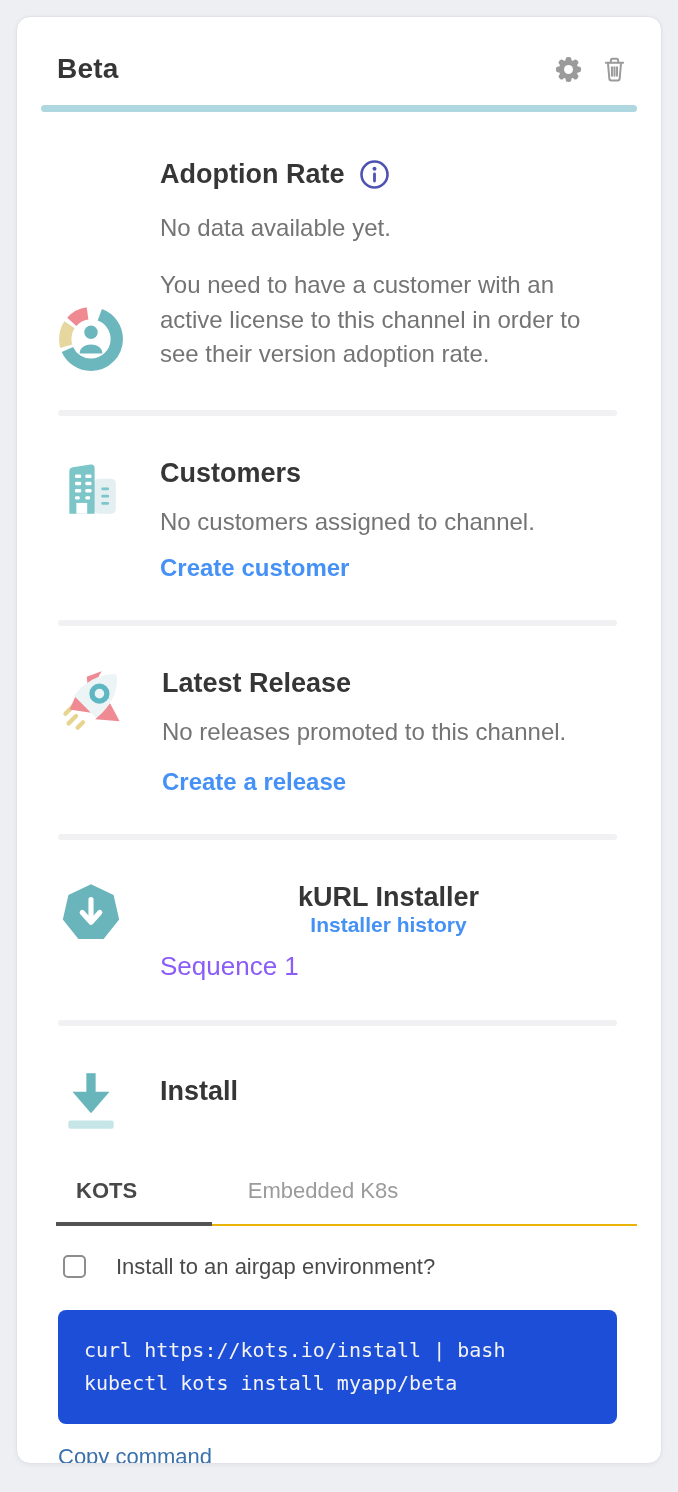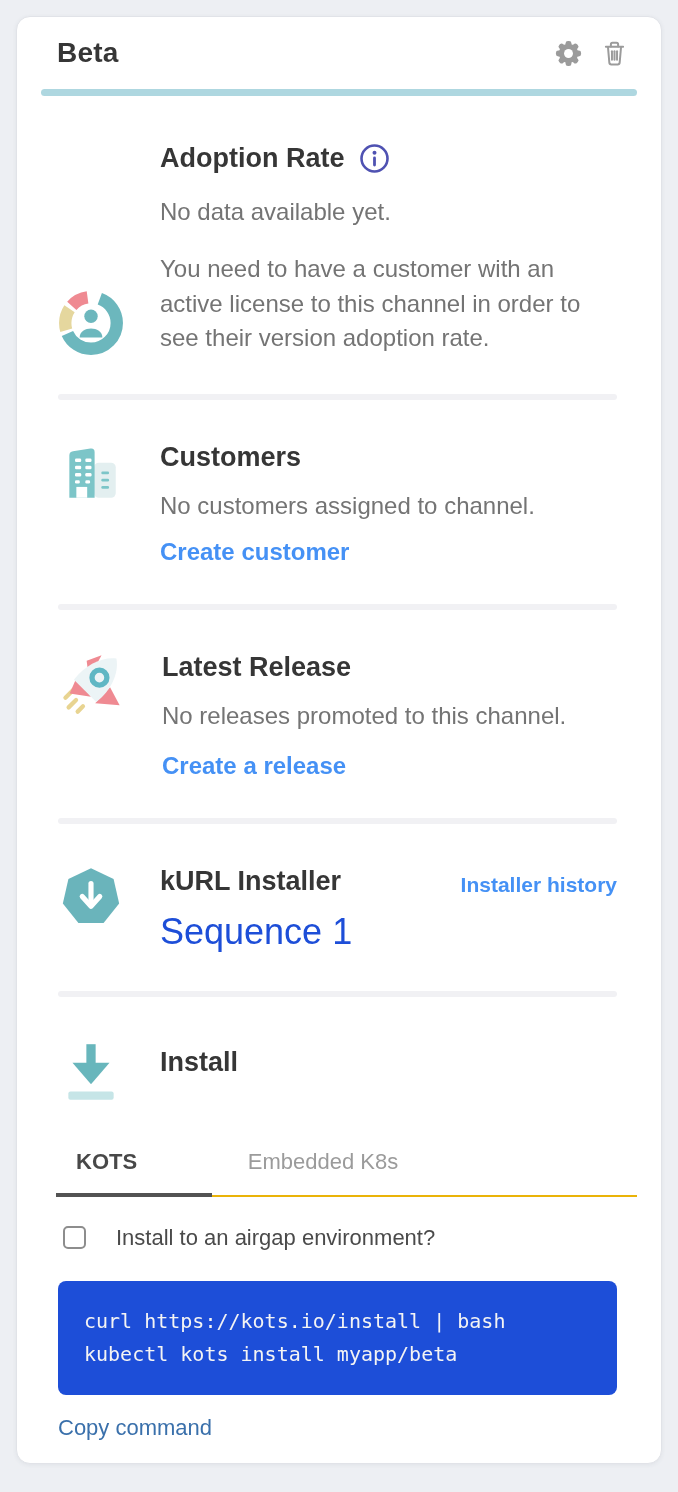--- a/index.html
+++ b/index.html
@@ -15,42 +15,42 @@
     position: absolute; left: 16px; top: 16px;
     width: 646px; height: 1448px;
     background: #ffffff;
     border: 1px solid #e1e3e8;
     border-radius: 14px;
     box-shadow: 0 1px 4px rgba(60,70,90,.07);
     padding: 0 24px;
     overflow: hidden;
   }
   
-  .card-header { display: flex; align-items: center; justify-content: space-between; padding: 20px 8px 0 16px; }
+  .card-header { display: flex; align-items: center; justify-content: space-between; padding: 36px 8px 0 16px; }
   .card-title { font-size: 28px; font-weight: 700; color: #363636; letter-spacing: .2px; }
   .header-icons { display: flex; align-items: center; gap: 16px; }
   .icon-btn { background: none; border: none; cursor: pointer; padding: 0; line-height: 0; }
   .teal-rule { height: 7px; background: #aed7e0; border-radius: 4px; margin-top: 20px; }
 
   
   .section { display: flex; gap: 36px; margin: 40px 20px 0 17px; }
   .section-icon { flex: 0 0 66px; line-height: 0; }
   .section-body { flex: 1; min-width: 0; padding-top: 2px; }
   .section-title-row { display: flex; align-items: center; gap: 14px; }
   .section-title { font-size: 27px; font-weight: 700; color: #363636; }
   .muted { font-size: 24px; color: #747474; line-height: 1.45; }
   .empty-line { margin-top: 20px; }
   .hint { margin-top: 22px; max-width: 450px; }
   a.blue-link { display: inline-block; color: #4591f5; font-size: 24px; font-weight: 700; text-decoration: none; margin-top: 14px; cursor: pointer; }
   .section-rule { height: 6px; background: #f1f1f4; border-radius: 3px; margin: 38px 20px 0 17px; }
 
   
-  .kurl-row { display: flex; align-items: flex-end; justify-content: space-between; }
+  .kurl-row { display: flex; align-items: center; justify-content: space-between; flex-direction: column; }
   a.history-link { color: #4591f5; font-size: 21px; font-weight: 700; text-decoration: none; cursor: pointer; }
-  .sequence { font-size: 36px; color: #1d4ed8; margin-top: 14px; }
+  .sequence { font-size: 26px; color: #8b5cf6; margin-top: 14px; }
 
   
   .tabs { display: flex; margin: 34px 0 0 15px; border-bottom: 2px solid #eab308; }
   .tab { font-size: 22px; color: #9b9b9b; padding: 8px 0 18px; border-bottom: 4px solid transparent; margin-bottom: -2px; text-align: center; cursor: pointer; background: none; border-top: none; border-left: none; border-right: none; font-family: inherit; }
   .tab.active { color: #484848; font-weight: 700; border-bottom-color: #535353; text-align: left; padding-left: 20px; }
   .tab-kots { width: 156px; }
   .tab-embedded { width: 222px; }
   .tab-helm { width: 160px; }
 
   

